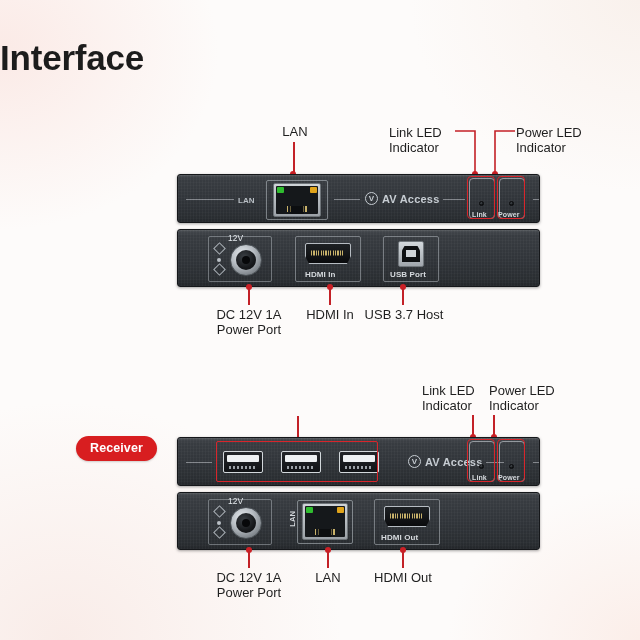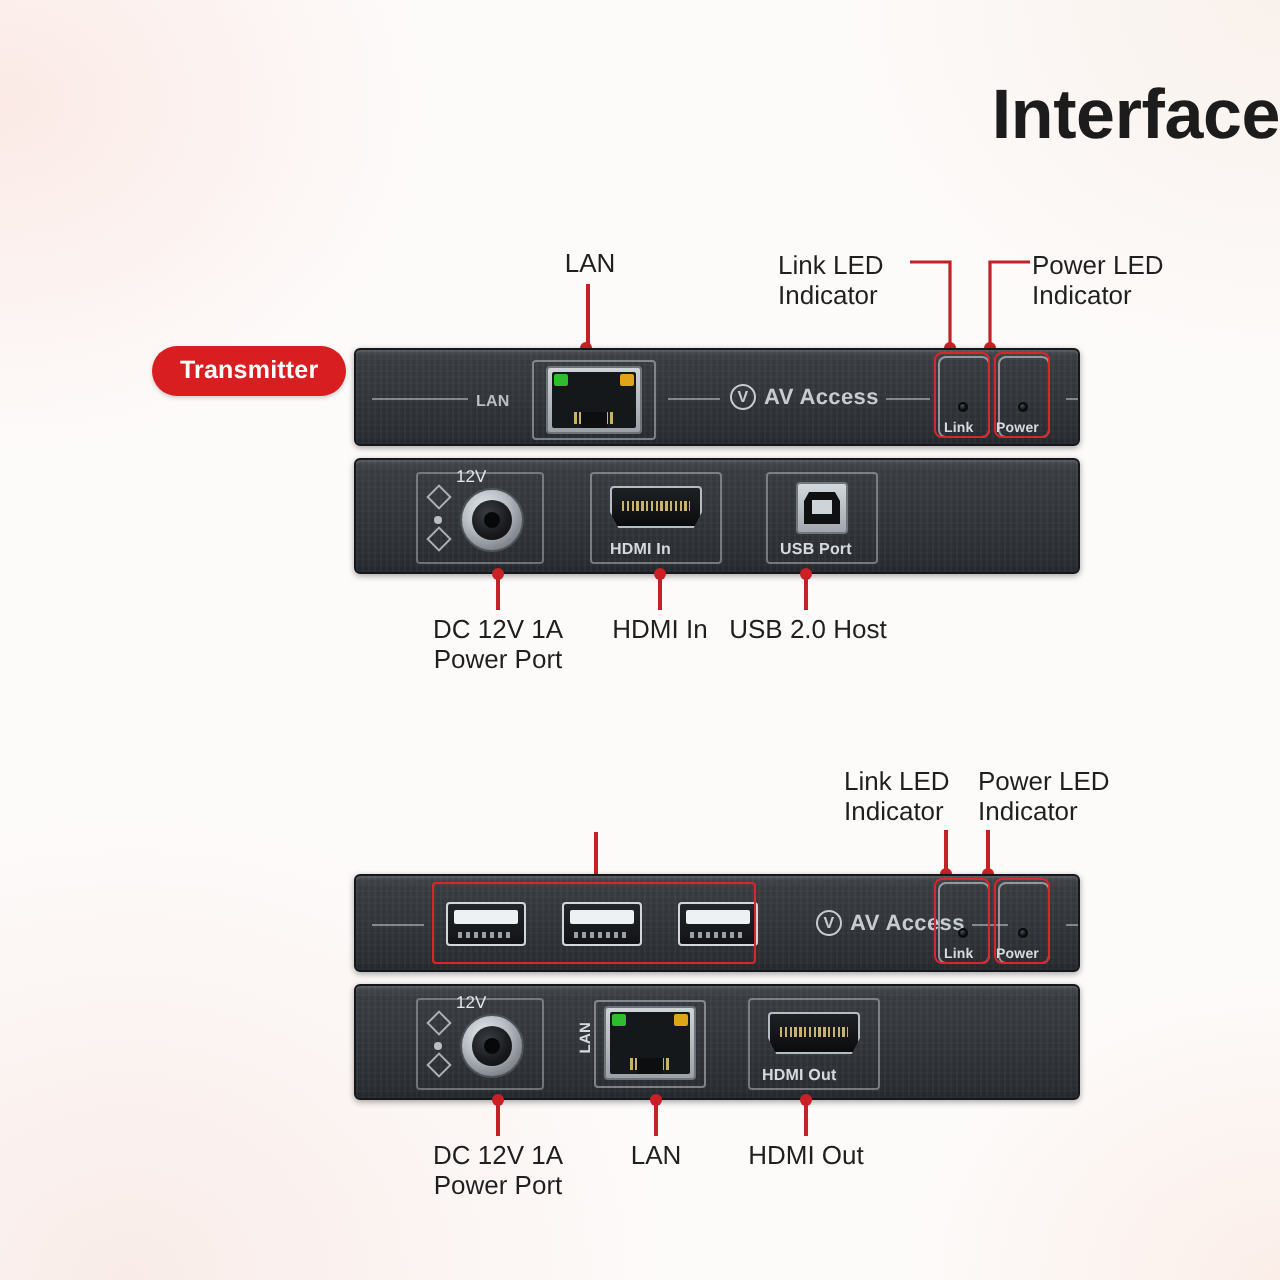--- a/index.html
+++ b/index.html
@@ -18,21 +18,21 @@
       radial-gradient(ellipse 50% 40% at 100% 100%, #fbeee9 0%, rgba(251,238,233,0) 60%),
       radial-gradient(ellipse 60% 50% at 100% 0%, #f9f1ec 0%, rgba(249,241,236,0) 60%),
       radial-gradient(ellipse 70% 60% at 10% 100%, #f9ece8 0%, rgba(249,236,232,0) 62%),
       #fdfbfa;
   }
 
   
   .title {
     position: absolute;
     left: 0; top: 38px; width: 640px;
-    text-align: right;
+    text-align: left;
     font-size: 35px;
     font-weight: bold;
     color: #1c1c1c;
     letter-spacing: -0.2px;
   }
 
   
   .badge {
     position: absolute;
     background: #d81e20;
@@ -323,21 +323,21 @@
   }
   .redbox-sq { border-radius: 2px; }
 </style>
 </head>
 <body>
 
 <div id="page">
 
   <div class="title">Interface</div>
 
-  <div class="badge badge-tx">Transmitter</div>
+  <div class="badge badge-rx">Receiver</div>
 
   <div class="callout ctr" style="left:255px; top:124px; width:80px;">LAN</div>
   <div class="lead" style="left:293px; top:142px; height:32px;"></div>
   <div class="dot" style="left:290px; top:171px;"></div>
 
   <div class="callout" style="left:389px; top:125px; width:80px;">Link LED
 Indicator</div>
   <svg class="elbow" style="left:455px; top:126px;" width="30" height="50">
     <path d="M0,5 L20,5 L20,48" fill="none" stroke="#c32127" stroke-width="1.6"></path>
   </svg>
@@ -410,21 +410,21 @@
   <div class="lead" style="left:248px; top:288px; height:17px;"></div>
   <div class="callout ctr" style="left:203px; top:307px; width:92px;">DC 12V 1A
 Power Port</div>
 
   <div class="dot" style="left:327px; top:284px;"></div>
   <div class="lead" style="left:329px; top:288px; height:17px;"></div>
   <div class="callout ctr" style="left:296px; top:307px; width:68px;">HDMI In</div>
 
   <div class="dot" style="left:400px; top:284px;"></div>
   <div class="lead" style="left:402px; top:288px; height:17px;"></div>
-  <div class="callout ctr" style="left:358px; top:307px; width:92px;">USB 2.0 Host</div>
+  <div class="callout ctr" style="left:358px; top:307px; width:92px;">USB 3.7 Host</div>
 
   <div class="lead" style="left:297px; top:416px; height:22px;"></div>
 
   <div class="callout" style="left:422px; top:383px; width:80px;">Link LED
 Indicator</div>
   <div class="lead" style="left:472px; top:415px; height:23px;"></div>
   <div class="dot" style="left:470px; top:434px;"></div>
 
   <div class="callout" style="left:489px; top:383px; width:85px;">Power LED
 Indicator</div>

